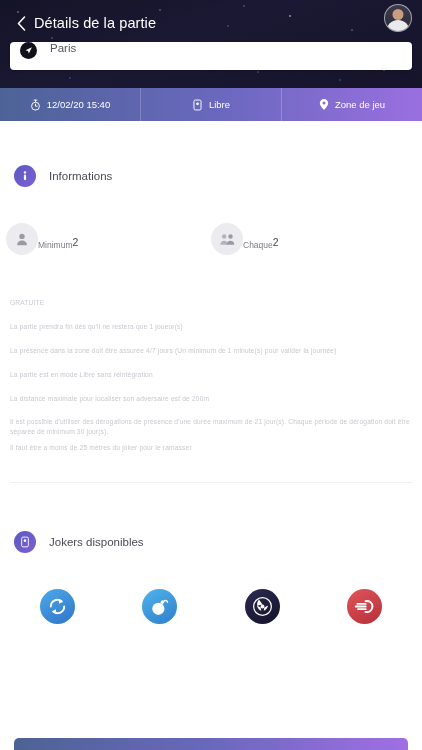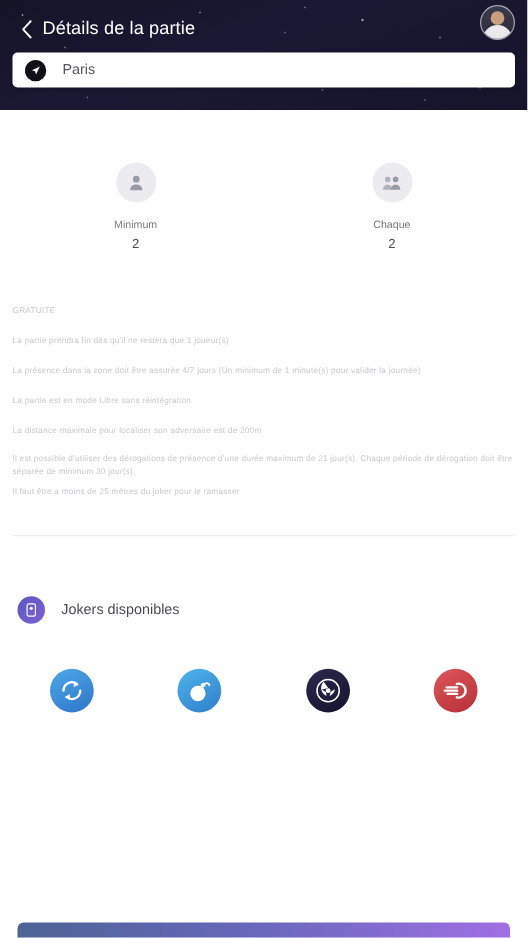--- a/index.html
+++ b/index.html
@@ -63,21 +63,21 @@
   }
   .avatar .body {
     position: absolute; left: 50%; bottom: -2px; transform: translateX(-50%);
     width: 24px; height: 13px; border-radius: 12px 12px 0 0; background: #e9e9ee;
   }
 
   
   .locbar {
     position: absolute; left: 10px; right: 10px; top: 42px;
     height: 28px; background: #fff; border-radius: 4px;
-    display: flex; align-items: center; padding: 0 10px;
+    display: flex; padding: 0 10px;
     box-shadow: 0 1px 3px rgba(0,0,0,.22);
   }
   .loc-icon {
     width: 17px; height: 17px; border-radius: 50%; background: #111018;
     display: flex; align-items: center; justify-content: center; flex: 0 0 auto;
   }
   .loc-text { margin-left: 13px; font-size: 11.5px; color: #55555f; }
 
   
   .tabs {
@@ -99,21 +99,21 @@
   }
   .sec-badge {
     width: 22px; height: 22px; border-radius: 50%;
     background: linear-gradient(135deg, #5b59c4, #7d5fd0);
     display: flex; align-items: center; justify-content: center; flex: 0 0 auto;
   }
   .sec-title { font-size: 11.5px; color: #4a4a55; }
 
   
   .stats { display: flex; padding: 0 6px; margin-top: 34px; }
-  .stat { flex: 1 1 0; display: flex; flex-direction: column; align-items: center; }
+  .stat { flex: 1 1 0; display: flex; flex-direction: row; align-items: center; }
   .stat-circle {
     width: 32px; height: 32px; border-radius: 50%; background: #ececf0;
     display: flex; align-items: center; justify-content: center;
   }
   .stat-label { margin-top: 12px; font-size: 8.5px; color: #7a7a86; }
   .stat-value { margin-top: 5px; font-size: 10.5px; color: #4a4a55; }
 
   
   .rules { padding: 0 10px; }
   .rules p {
@@ -166,22 +166,54 @@
     <div class="locbar">
       <span class="loc-icon">
         <svg width="9" height="9" viewBox="0 0 12 12">
           <path d="M10.5 1.5 L2 5.6 L5.4 6.6 L6.4 10 Z" fill="#ffffff"></path>
         </svg>
       </span>
       <span class="loc-text">Paris</span>
     </div>
   </div>
 
+  <div class="tabs">
+    <div class="tab">
+      <svg width="11" height="12" viewBox="0 0 14 15">
+        <circle cx="7" cy="9" r="5" fill="none" stroke="#fff" stroke-width="1.2"></circle>
+        <path d="M5.2 1.3h3.6M7 1.3v1.8M7 6.4V9h2" fill="none" stroke="#fff" stroke-width="1.2" stroke-linecap="round"></path>
+      </svg>
+      <span>12/02/20 15:40</span>
+    </div>
+    <div class="tab">
+      <svg width="11" height="12" viewBox="0 0 12 15">
+        <rect x="1.6" y="1.3" width="8.8" height="12.4" rx="1.8" fill="none" stroke="#fff" stroke-width="1.2"></rect>
+        <circle cx="6" cy="6" r="1.7" fill="#fff"></circle>
+      </svg>
+      <span>Libre</span>
+    </div>
+    <div class="tab">
+      <svg width="10" height="13" viewBox="0 0 12 15">
+        <path d="M6 .8c-2.8 0-5 2.2-5 5 0 3.7 5 8.4 5 8.4s5-4.7 5-8.4c0-2.8-2.2-5-5-5z" fill="#fff"></path>
+        <circle cx="6" cy="5.6" r="1.8" fill="#8a6ed6"></circle>
+      </svg>
+      <span>Zone de jeu</span>
+    </div>
+  </div>
 
   <div style="margin-top:42px;">
+    <div class="section-head">
+      <span class="sec-badge">
+        <svg width="12" height="12" viewBox="0 0 12 12">
+          <circle cx="6" cy="2.4" r="1.2" fill="#fff"></circle>
+          <rect x="4.9" y="4.6" width="2.2" height="5.6" rx="1.1" fill="#fff"></rect>
+        </svg>
+      </span>
+      <span class="sec-title">Informations</span>
+    </div>
 
     <div class="stats">
       <div class="stat">
         <span class="stat-circle">
           <svg width="14" height="14" viewBox="0 0 16 16">
             <circle cx="8" cy="5" r="3.1" fill="#9a9aa6"></circle>
             <path d="M2.4 15c0-3.3 2.5-5.2 5.6-5.2s5.6 1.9 5.6 5.2z" fill="#9a9aa6"></path>
           </svg>
         </span>
         <span class="stat-label">Minimum</span>

